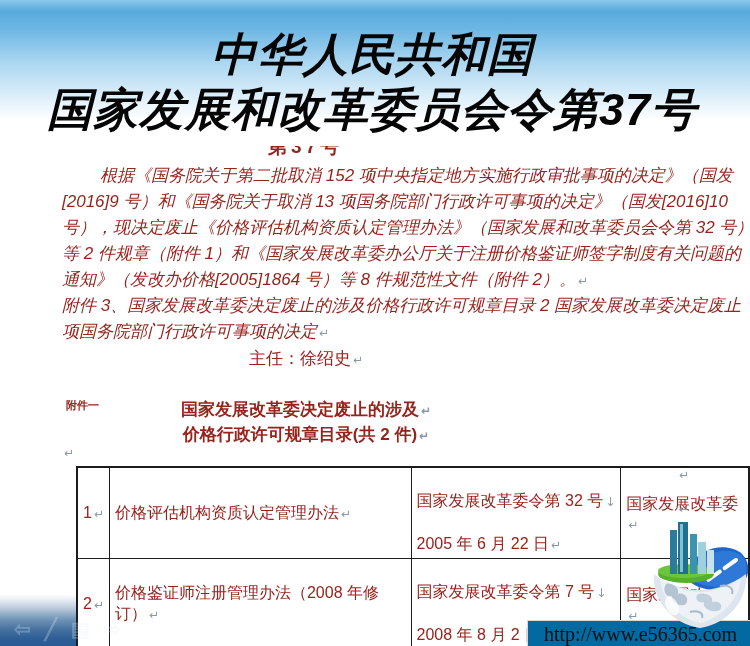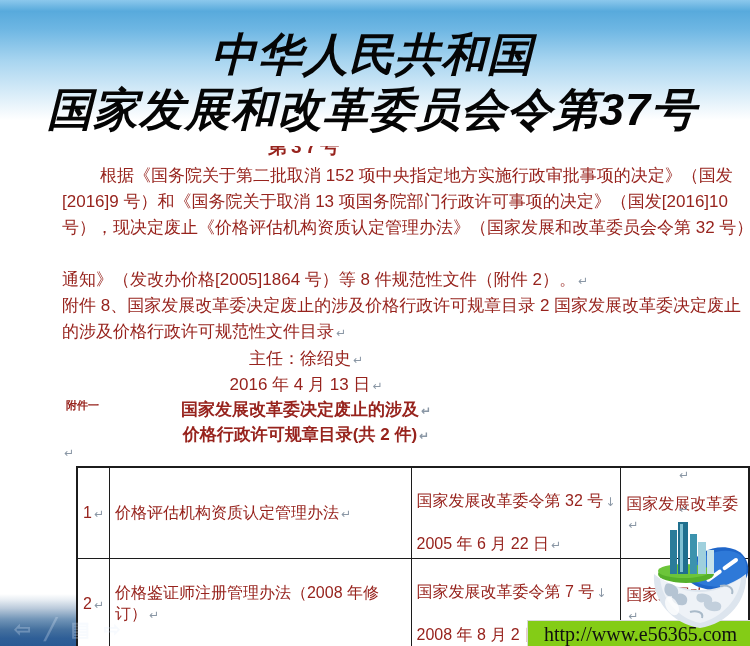--- a/index.html
+++ b/index.html
@@ -16,21 +16,21 @@
     letter-spacing:1px;white-space:nowrap;}
   .title1{top:30px;font-size:45px;line-height:50px;}
   .title2{top:84px;font-size:45px;line-height:52px;}
 
   
   .cliphead{position:absolute;left:268px;top:146px;width:90px;height:12px;overflow:hidden;text-align:left;}
   .cliphead span{position:relative;top:-12px;font-size:19px;font-weight:bold;color:#97231d;letter-spacing:4px;}
 
   
   .bodyline{position:absolute;left:62px;width:640px;height:24px;white-space:nowrap;
-    font-size:17px;line-height:24px;color:#97231d;}
+    font-size:17px;line-height:24px;color:#97231d;font-style:italic;}
   .indent{padding-left:38px;}
   .mark{color:#8a97a5;font-size:12px;margin-left:2px;font-family:"DejaVu Sans",sans-serif;}
   .centerline{position:absolute;left:0;width:612px;text-align:center;white-space:nowrap;
     font-size:17px;line-height:24px;color:#97231d;}
   .attachlabel{position:absolute;left:66px;font-size:11px;font-weight:bold;color:#97231d;white-space:nowrap;}
 
   
   table.docs{position:absolute;left:76px;top:466px;border-collapse:collapse;table-layout:fixed;
     background:#ffffff;z-index:2;}
   table.docs,table.docs td,table.docs th{border:1px solid #1c1c1c;}
@@ -44,21 +44,21 @@
   .outmark{position:absolute;z-index:3;}
 
   
   .sea{position:absolute;left:0;top:594px;width:750px;height:52px;z-index:1;
     background:linear-gradient(180deg,rgba(255,255,255,0) 0%,#e6ecf2 12%,#b9c9da 28%,#7396b8 48%,#46719f 68%,#2f5f97 85%,#2a5a94 100%);}
   .sea-icons{position:absolute;left:14px;top:616px;width:170px;height:26px;z-index:2;
     display:flex;gap:14px;align-items:center;
     color:rgba(225,238,250,0.28);font-size:20px;font-weight:bold;}
 
   
-  .urlbox{position:absolute;left:527px;top:620px;width:223px;height:26px;background:#84cc16;
+  .urlbox{position:absolute;left:527px;top:620px;width:223px;height:26px;background:#0369a1;
     border-top:1px solid #d9d9d9;border-left:1px solid #d9d9d9;z-index:4;}
   .urlbox span{display:block;padding:2px 0 0 16px;font-family:"Liberation Serif",serif;
     font-size:20px;color:#101010;white-space:nowrap;}
 
   
   .globe{position:absolute;left:650px;top:516px;width:100px;height:118px;z-index:5;}
 </style>
 </head>
 <body>
 
@@ -69,26 +69,26 @@
   <div class="title title1">中华人民共和国</div>
   <div class="title title2">国家发展和改革委员会令第37号</div>
 
   <div class="cliphead">
     <span>第37号</span>
   </div>
 
   <div class="bodyline indent" style="top:164px"><span>根据《国务院关于第二批取消 152 项中央指定地方实施行政审批事项的决定》（国发</span><span class="mark"></span></div>
   <div class="bodyline" style="top:190px"><span>[2016]9 号）和《国务院关于取消 13 项国务院部门行政许可事项的决定》（国发[2016]10</span><span class="mark"></span></div>
   <div class="bodyline" style="top:216px"><span>号），现决定废止《价格评估机构资质认定管理办法》（国家发展和改革委员会令第 32 号）</span><span class="mark"></span></div>
+  <div class="bodyline" style="top:242px"><span>等 2 件规章（附件 1）和《国家发展改革委办公厅关于注册价格鉴证师签字制度有关问题的</span><span class="mark"></span></div>
   <div class="bodyline" style="top:268px"><span>通知》（发改办价格[2005]1864 号）等 8 件规范性文件（附件 2）。</span><span class="mark">↵</span></div>
-  <div class="bodyline" style="top:294px"><span>附件 8、国家发展改革委决定废止的涉及价格行政许可规章目录 2 国家发展改革委决定废止</span><span class="mark"></span></div>
-  <div class="bodyline" style="top:320px"><span>的涉及价格行政许可规范性文件目录</span><span class="mark">↵</span></div>
+  <div class="bodyline" style="top:294px"><span>附件 3、国家发展改革委决定废止的涉及价格行政许可规章目录 2 国家发展改革委决定废止</span><span class="mark"></span></div>
+  <div class="bodyline" style="top:320px"><span>项国务院部门行政许可事项的决定</span><span class="mark">↵</span></div>
 
   <div class="centerline" style="top:347px"><span>主任：徐绍史</span><span class="mark">↵</span></div>
-  <div class="centerline" style="top:373px"><span>2016 年 4 月 13 日</span><span class="mark">↵</span></div>
 
   <div class="attachlabel" style="top:398px">附件一</div>
   <div class="centerline" style="top:398px;font-weight:bold"><span>国家发展改革委决定废止的涉及</span><span class="mark">↵</span></div>
   <div class="centerline" style="top:423px;font-weight:bold"><span>价格行政许可规章目录(共 2 件)</span><span class="mark">↵</span></div>
 
   <span class="mark outmark" style="left:62px;top:446px">↵</span>
 
   <table class="docs">
     <tbody>
     <tr class="row-1">

